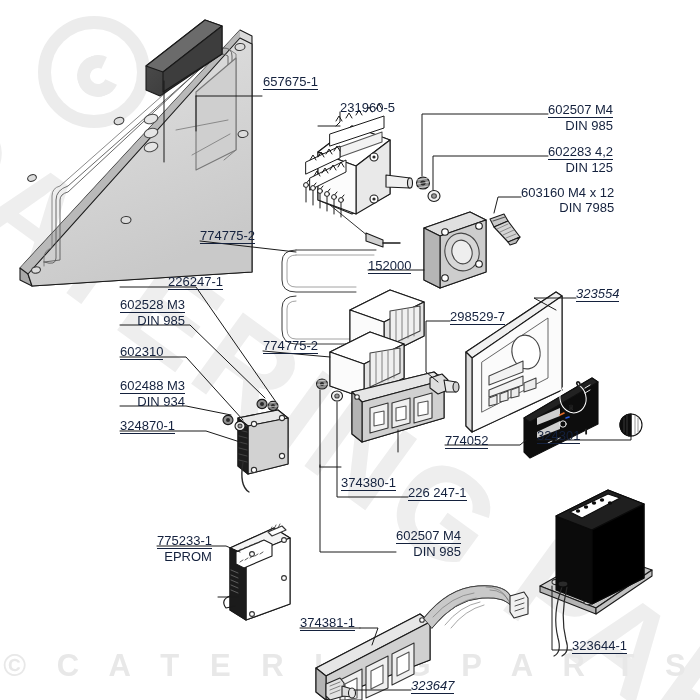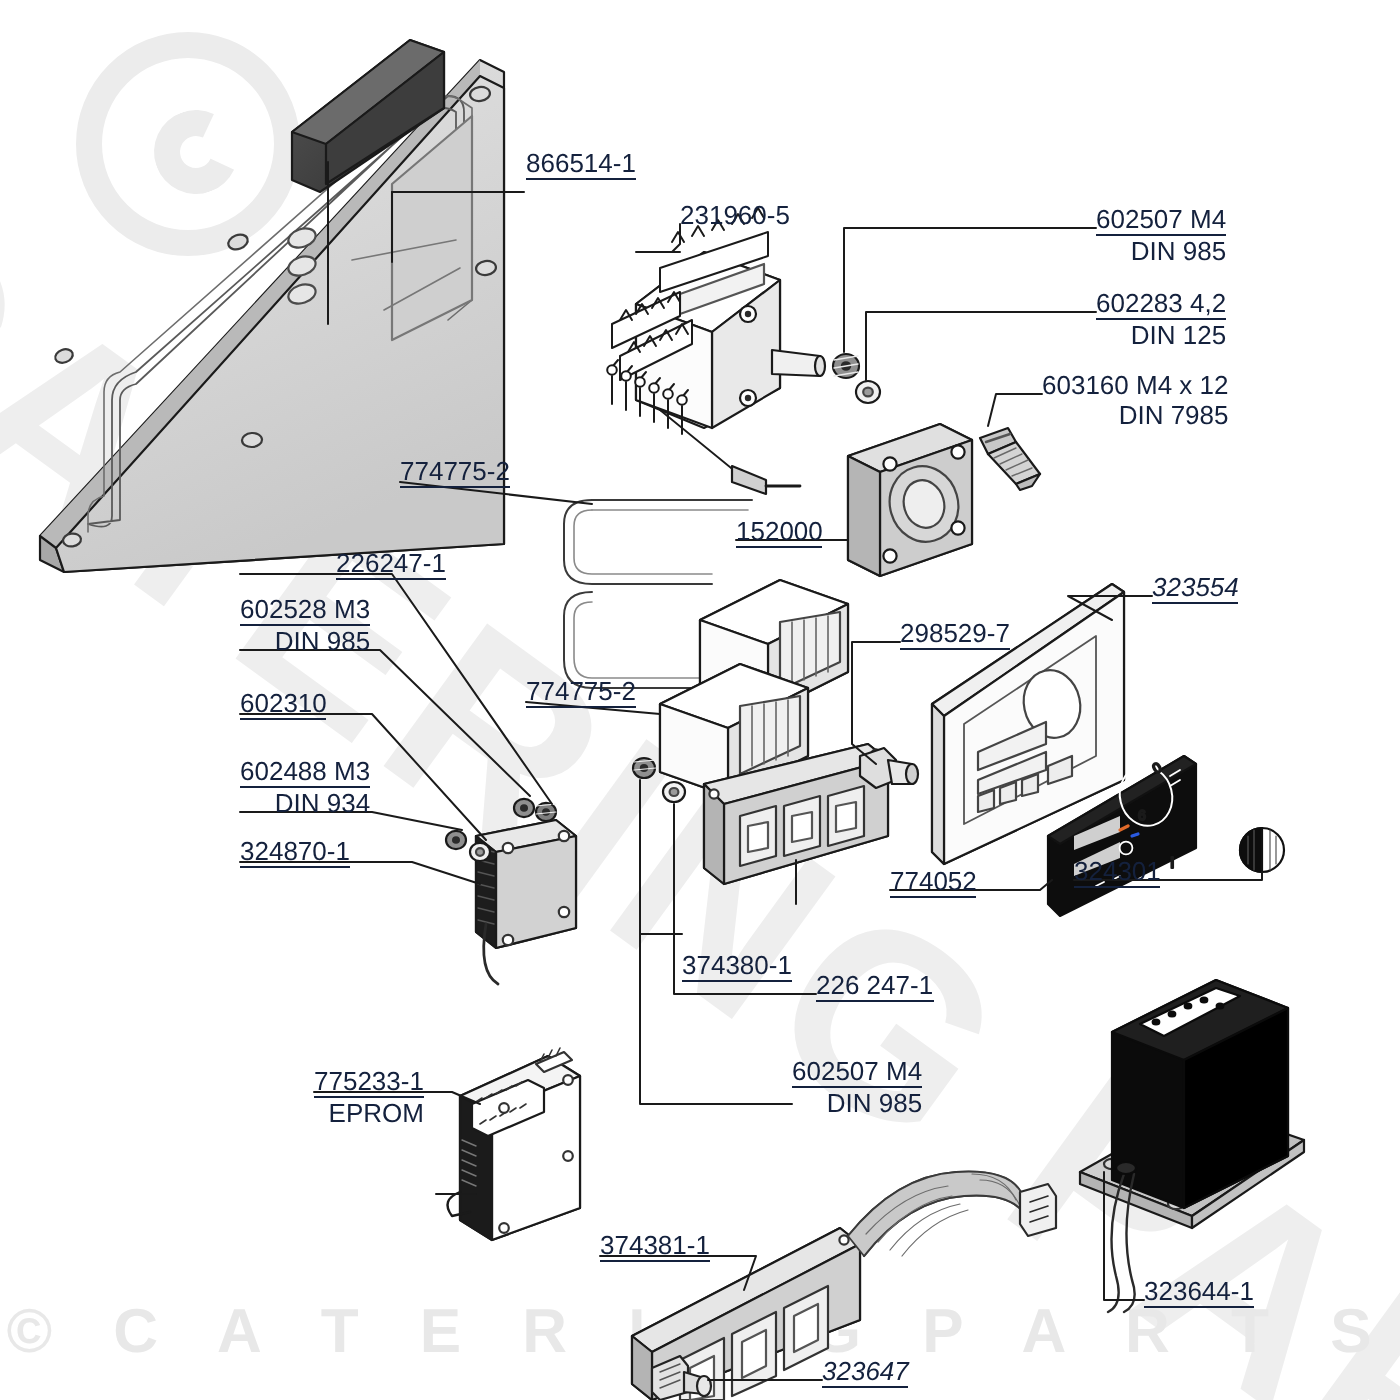--- a/index.html
+++ b/index.html
@@ -478,21 +478,21 @@
 
         <line x1="411" y1="690" x2="354" y2="690"></line>
 
         <path d="M572,650 L552,650 L552,586"></path>
       </g>
     </g>
   </svg>
 
   <div id="labelLayer">
       <div class="lbl" style="left: 263px; top: 74px;">
-        <div style="border-bottom: 1.6px solid rgb(20, 33, 61);">866514-1</div>
+        <div style="border-bottom: 1.6px solid rgb(20, 33, 61);">657675-1</div>
       </div>
       <div class="lbl" style="left: 340px; top: 100px;">
         <div>231960-5</div>
       </div>
       <div class="lbl r" style="left: 548px; top: 102px;">
         <div style="border-bottom: 1.6px solid rgb(20, 33, 61);">602507  M4</div>
         <div style="text-align: right;">DIN 985</div>
       </div>
       <div class="lbl r" style="left: 548px; top: 144px;">
         <div style="border-bottom: 1.6px solid rgb(20, 33, 61);">602283  4,2</div>

